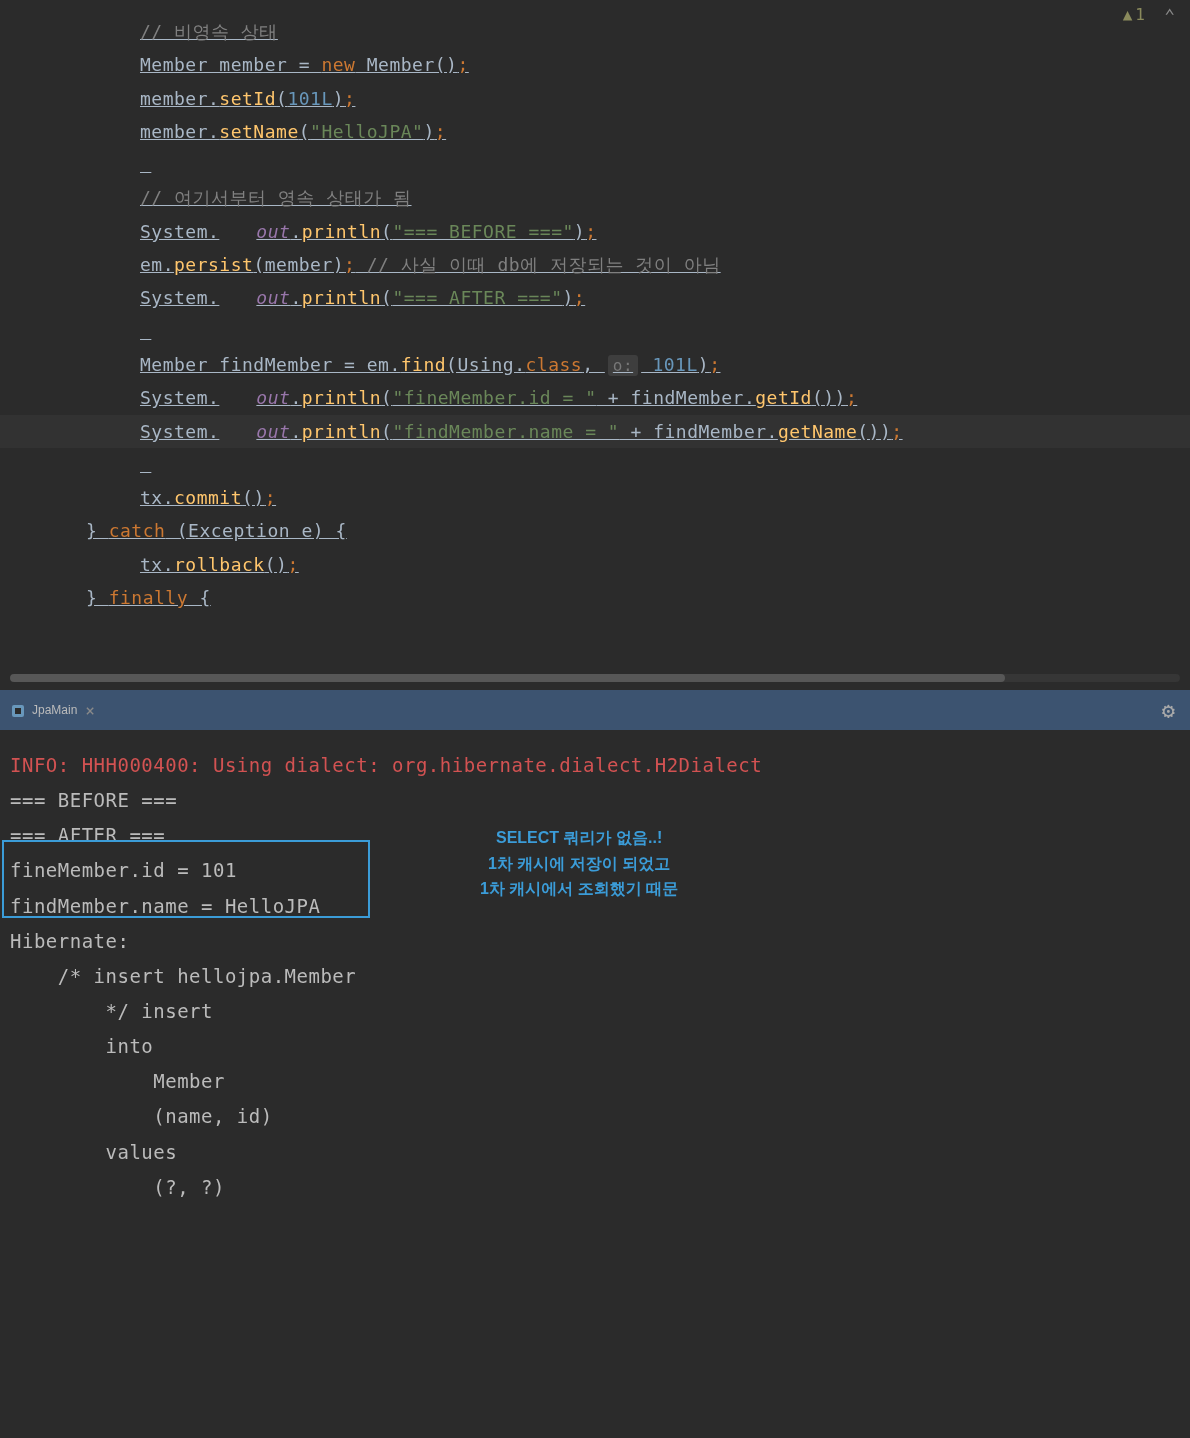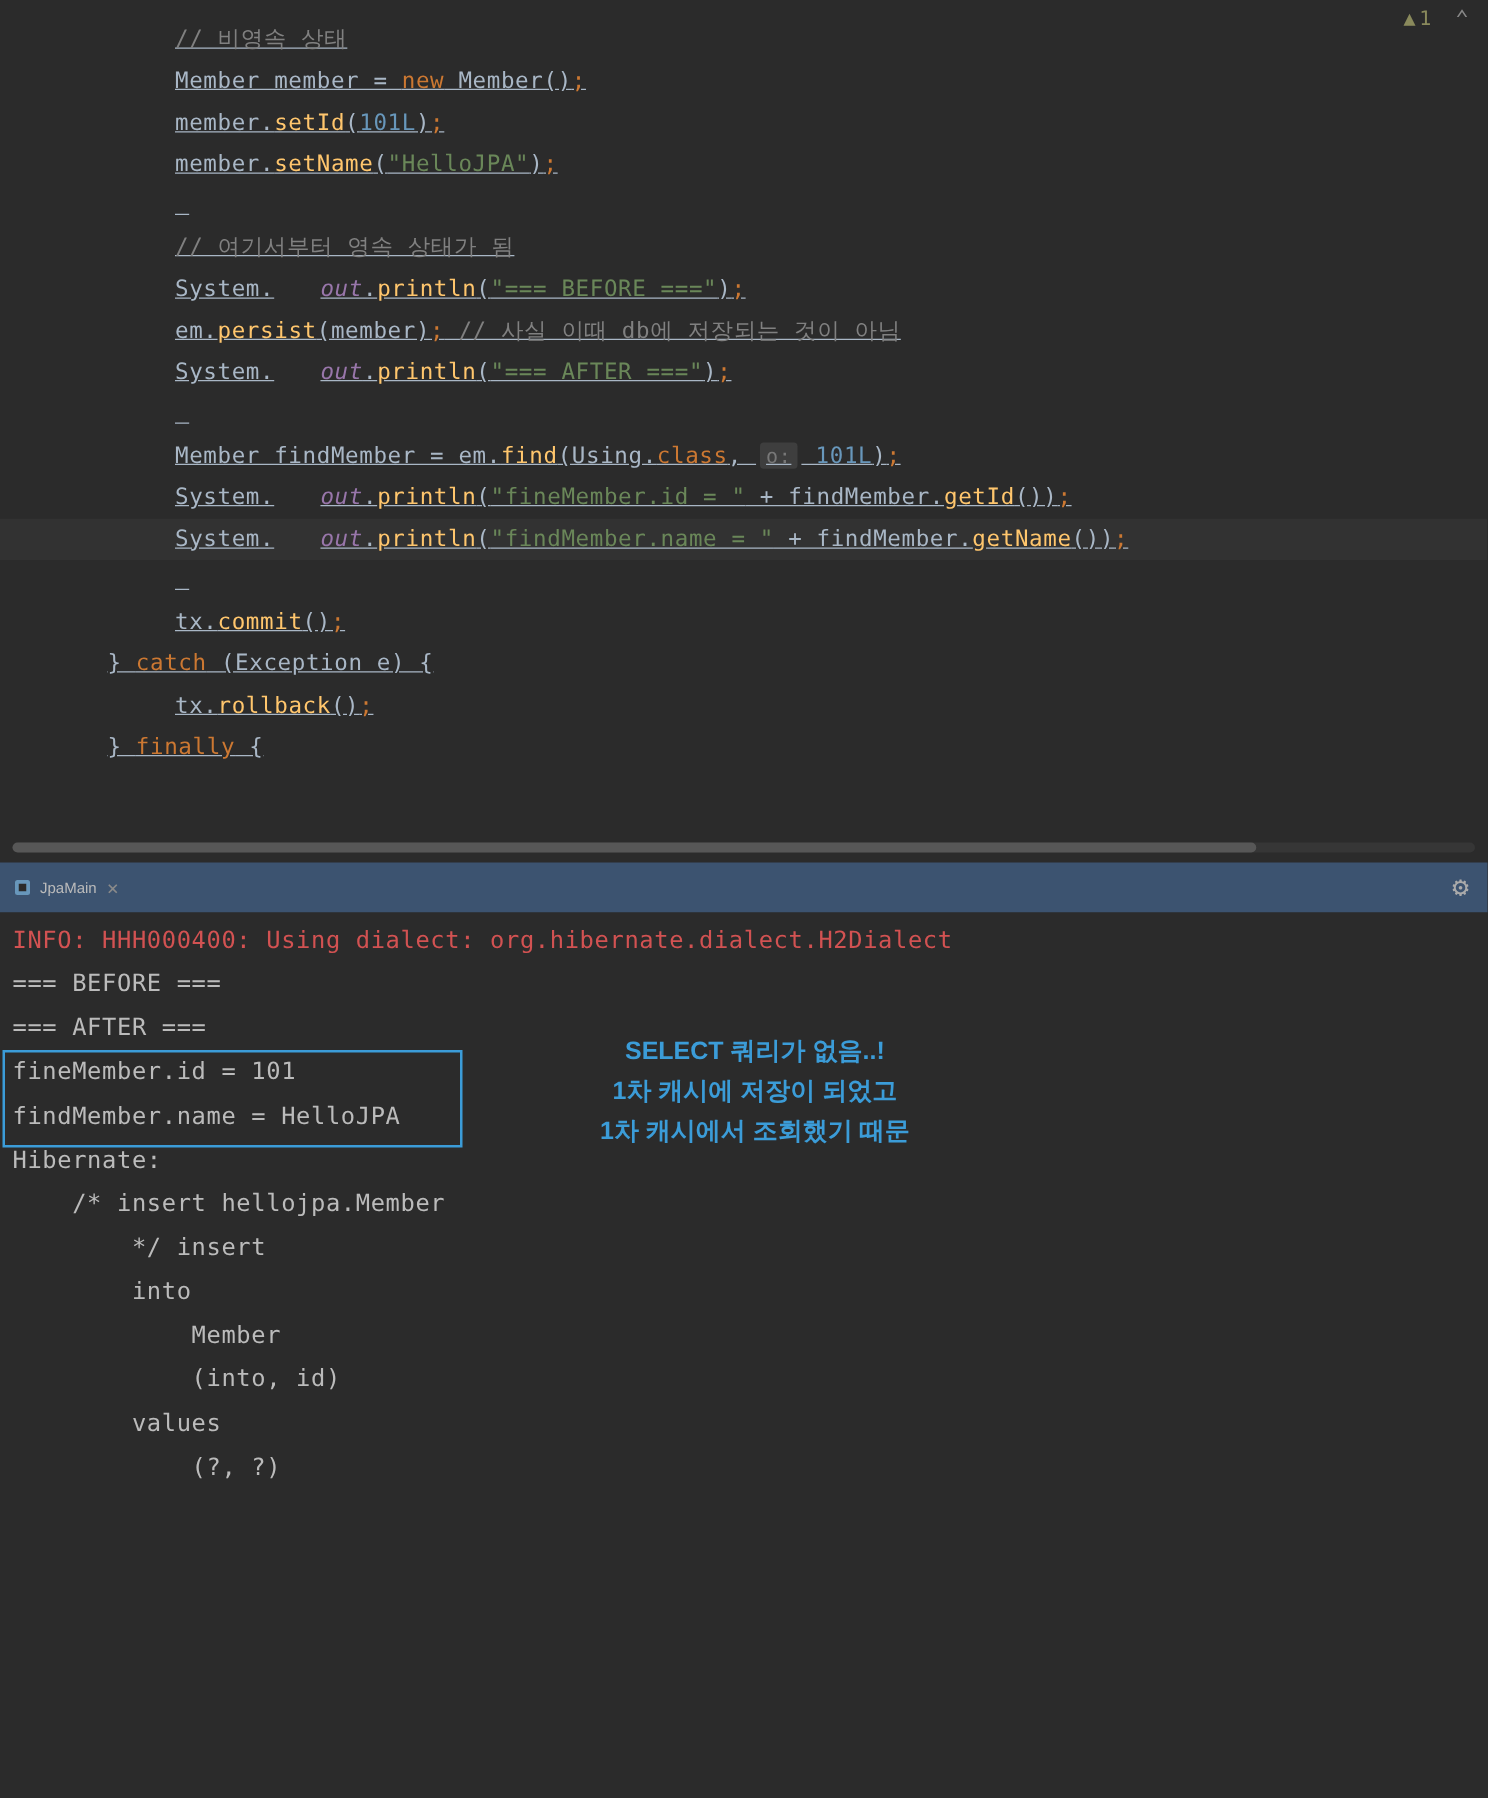--- a/index.html
+++ b/index.html
@@ -104,21 +104,21 @@
       font-size: 16px;
     }
     .tab-gear {
       position: absolute;
       right: 15px;
       color: #aaa;
       font-size: 22px;
     }
     .console-pane {
       background: #2b2b2b;
-      padding: 5px 10px;
+      padding: 18px 10px;
       font-size: 19px;
       position: relative;
       height: 708px;
     }
     .console-line {
       line-height: 1.85;
       white-space: pre;
       color: #bbbbbb;
       letter-spacing: 0.5px;
     }
@@ -130,21 +130,21 @@
       top: 110px;
       width: 368px;
       height: 78px;
       pointer-events: none;
     }
     .annotation {
       position: absolute;
       left: 480px;
       top: 95px;
       color: #3b9cd8;
-      font-size: 20px;
+      font-size: 16px;
       font-weight: bold;
       text-align: center;
       line-height: 1.6;
       font-family: -apple-system, 'Malgun Gothic', sans-serif;
     }
   </style>
 </head>
 <body>
 
 <div class="editor-pane">
@@ -194,21 +194,21 @@
   <div class="console-line"><span class="console-info">INFO:</span><span class="console-info"> HHH000400: Using dialect: org.hibernate.dialect.H2Dialect</span></div>
   <div class="console-line">=== BEFORE ===</div>
   <div class="console-line">=== AFTER ===</div>
   <div class="console-line">fineMember.id = 101</div>
   <div class="console-line">findMember.name = HelloJPA</div>
   <div class="console-line">Hibernate: </div>
   <div class="console-line">    /* insert hellojpa.Member</div>
   <div class="console-line">        */ insert </div>
   <div class="console-line">        into</div>
   <div class="console-line">            Member</div>
-  <div class="console-line">            (into, id) </div>
+  <div class="console-line">            (name, id) </div>
   <div class="console-line">        values</div>
   <div class="console-line">            (?, ?)</div>
 
   <div class="highlight-box"></div>
   <div class="annotation">
     <div>SELECT 쿼리가 없음..!</div>
     <div>1차 캐시에 저장이 되었고</div>
     <div>1차 캐시에서 조회했기 때문</div>
   </div>
 </div>

